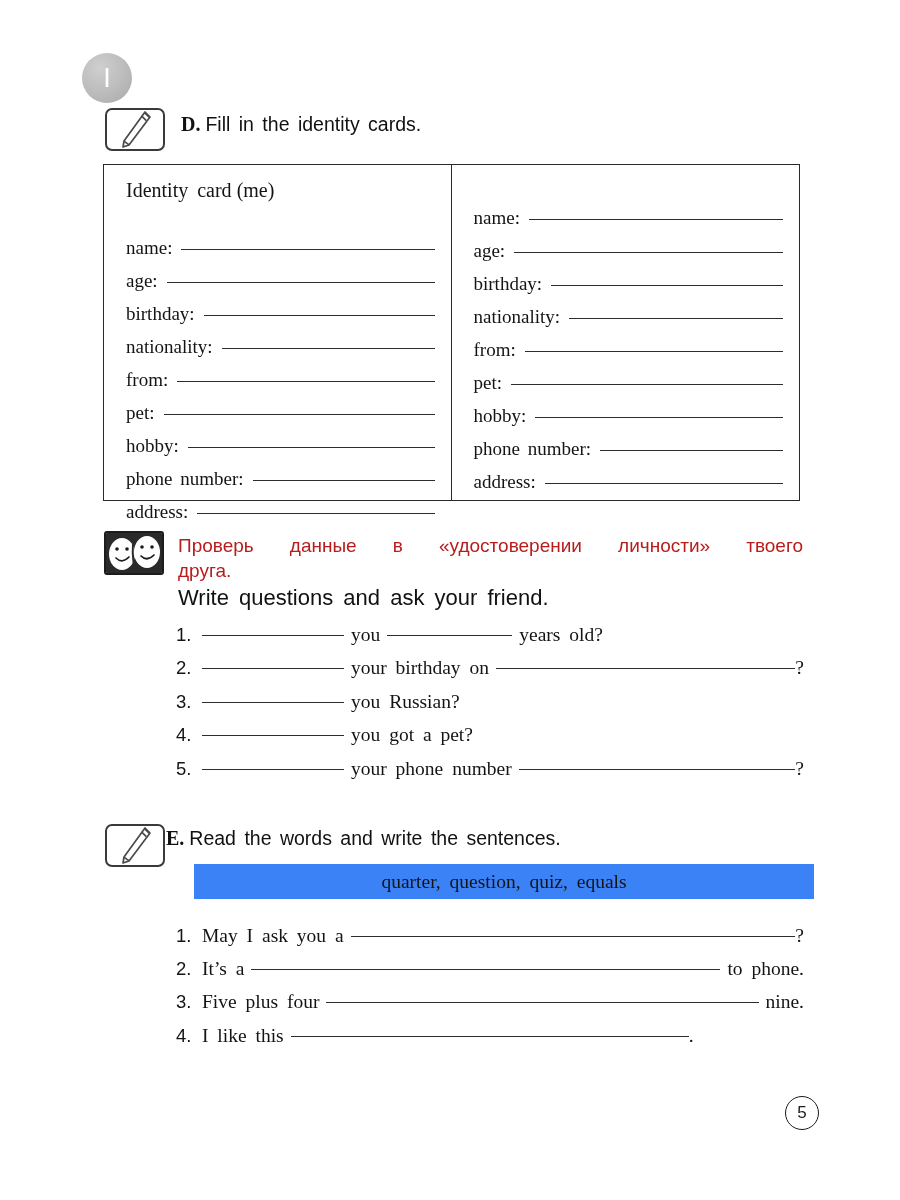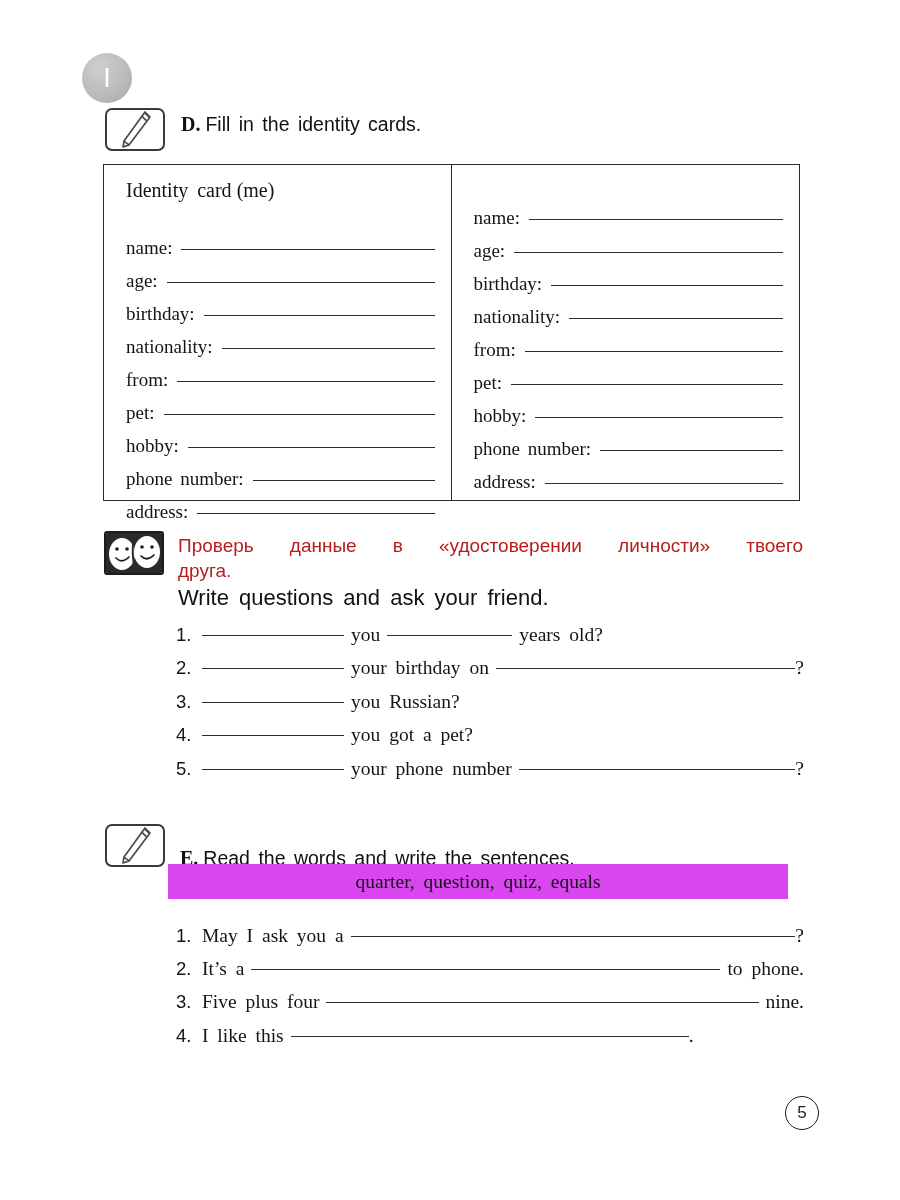--- a/index.html
+++ b/index.html
@@ -182,25 +182,25 @@
 
   #questions-list { left: 176px; top: 624px; width: 628px; }
   #questions-list .q-row { height: 33.4px; }
 
   #sentences-list { left: 176px; top: 925px; width: 628px; }
   #sentences-list .q-row { height: 33.2px; }
 
   
   #word-bank {
     position: absolute;
-    left: 168px;
+    left: 194px;
     top: 864px;
     width: 620px;
     height: 35px;
-    background: #d946ef;
+    background: #3b82f6;
     display: flex;
     align-items: center;
     justify-content: center;
   }
   #word-bank .wb-text {
     font-family: "Liberation Serif", serif;
     font-size: 19.5px;
     word-spacing: 4px;
     color: #141414;
   }
@@ -395,21 +395,21 @@
   <svg width="66" height="48" viewBox="0 0 66 48">
     <g fill="none" stroke="#4a4a4a" stroke-width="1.7" stroke-linejoin="round">
       <path d="M42 6 L47 11 L26 39 L20 41 L21 35 Z" fill="#ffffff"></path>
       <path d="M41.5 6.6 L46.4 11.5"></path>
       <path d="M21.2 35.4 L26.2 38.9"></path>
       <path d="M38.5 9.8 L43.3 14.6"></path>
     </g>
   </svg>
 </div>
 
-<div class="ex-heading" style="left:180px; top:827px;margin-top:20px;">
+<div class="ex-heading" style="left:166px; top:827px;">
   <span class="letter">E.</span><span>Read the words and write the sentences.</span>
 </div>
 
 <div id="word-bank">
   <span class="wb-text">quarter,  question,  quiz,  equals</span>
 </div>
 
 <div class="q-list" id="sentences-list">
 
   <div class="q-row">

